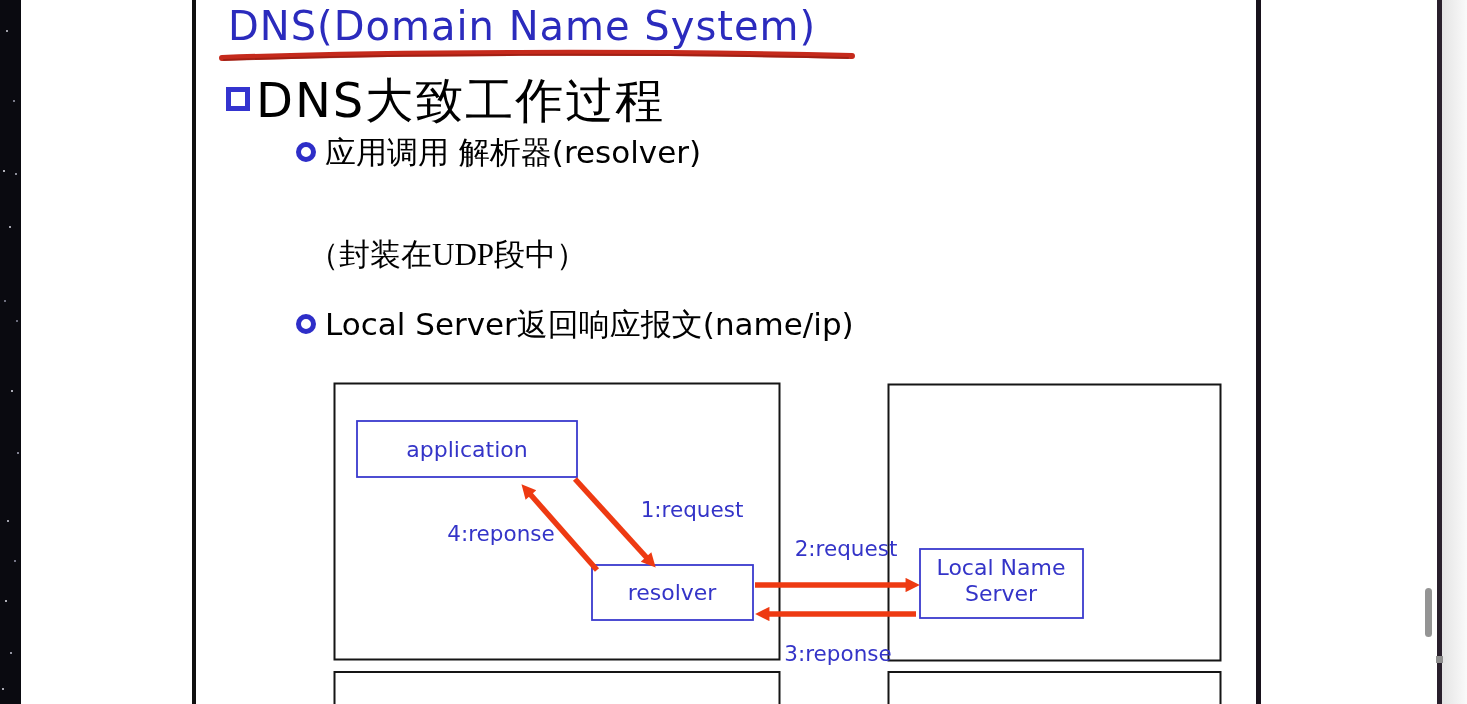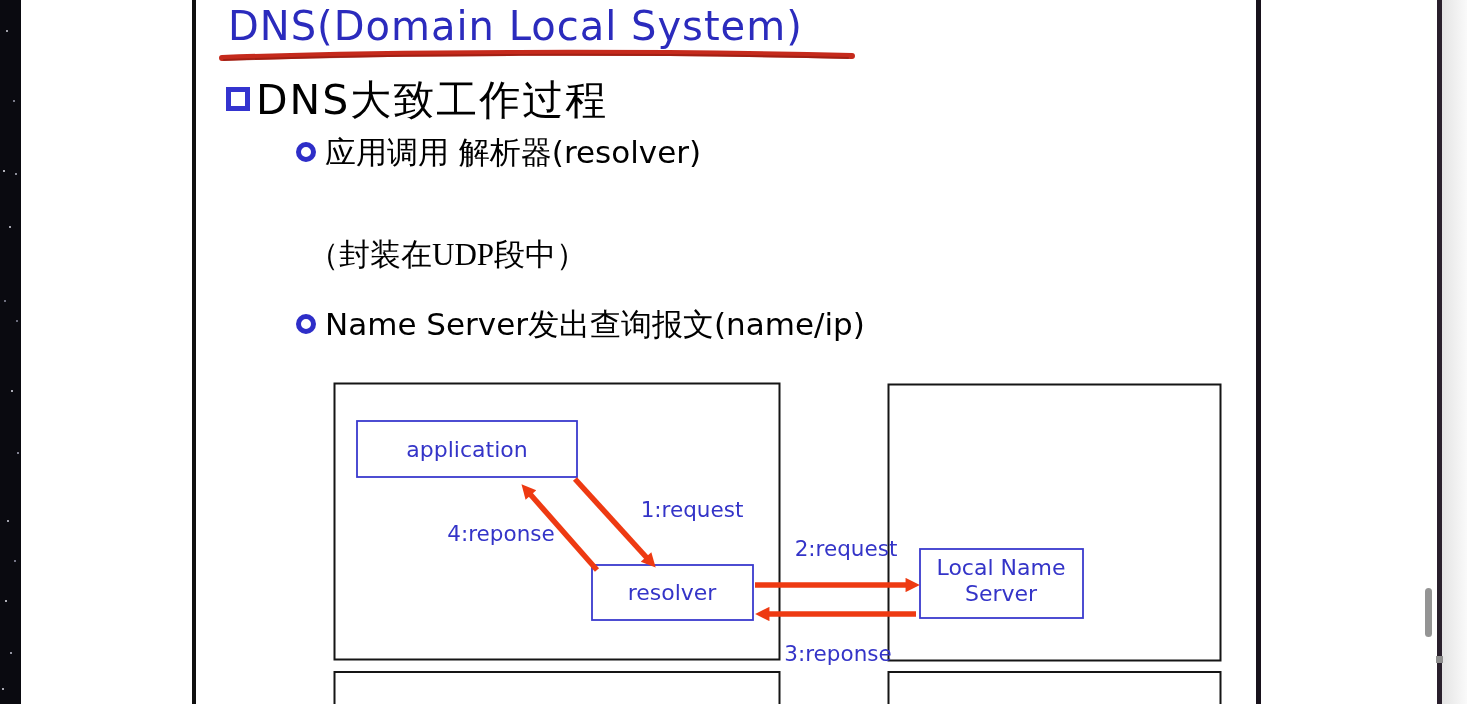--- a/index.html
+++ b/index.html
@@ -25,21 +25,21 @@
   .scroll-thumb{position:absolute;left:1425px;top:588px;width:7px;height:49px;border-radius:4px;background:#949494;}
   .edge-notch{position:absolute;left:1436px;top:656px;width:7px;height:7px;background:#8f8f8f;}
 
   
   .slide{position:absolute;left:196px;top:0;width:1060px;height:704px;background:#fff;}
   .slide-title{position:absolute;left:32px;top:2px;margin:0;font-size:40px;font-weight:normal;
     letter-spacing:1px;color:#2b2bbd;line-height:48px;white-space:nowrap;}
   .title-underline{position:absolute;left:22px;top:48px;}
   .heading-row{position:absolute;left:30px;top:78px;display:flex;align-items:flex-start;}
   .sq-bullet{width:24px;height:24px;border:5px solid #3434cf;box-sizing:border-box;margin:9px 6px 0 0;flex:none;background:#fff;}
-  .heading-text{font-size:41px;letter-spacing:2px;color:#000;line-height:44px;white-space:nowrap;}
+  .heading-text{font-size:48px;letter-spacing:2px;color:#000;line-height:44px;white-space:nowrap;}
   .b-row{position:absolute;display:flex;align-items:flex-start;color:#000;font-size:31px;line-height:36px;white-space:nowrap;justify-content:space-between;}
   .ring-bullet{width:20px;height:20px;border:5px solid #2e2ec8;box-sizing:border-box;border-radius:50%;
     margin:8px 9px 0 0;flex:none;background:#fff;}
   .row-0{left:100px;top:134px;}
   .row-1{left:100px;top:196px;}
   .row-2{left:112px;top:237px;font-family:Liberation Serif, serif;}
   .row-3{left:100px;top:306px;}
 
   
   .diagram{position:absolute;left:104px;top:375px;}
@@ -54,21 +54,21 @@
 <body>
 
 <div class="desktop-strip">
   <span class="stars"></span>
 </div>
 
 <div class="border-left"></div>
 
 <div class="slide">
 
-  <h1 class="slide-title">DNS(Domain Local System)</h1>
+  <h1 class="slide-title">DNS(Domain Name System)</h1>
 
   <svg class="title-underline" width="648" height="18" viewBox="0 0 648 18">
     <path d="M4,10 C160,4 430,3 634,8" stroke="#c52a1c" stroke-width="6" stroke-linecap="round" fill="none"></path>
     <path d="M6,12 C170,6 430,5 630,10" stroke="#8f1a10" stroke-width="2" stroke-linecap="round" fill="none" opacity="0.65"></path>
   </svg>
 
   <div class="heading-row">
     <span class="sq-bullet"></span>
     <span class="heading-text">DNS大致工作过程</span>
   </div>
@@ -78,21 +78,21 @@
     <span>应用调用 解析器(resolver)</span>
   </div>
 
 
   <div class="b-row row-2">
     <span>（封装在UDP段中）</span>
   </div>
 
   <div class="b-row row-3">
     <span class="ring-bullet"></span>
-    <span>Name Server发出查询报文(name/ip)</span>
+    <span>Local Server返回响应报文(name/ip)</span>
   </div>
 
   <svg class="diagram" width="960" height="329" viewBox="0 0 960 329">
     <defs>
       <marker id="ah" viewBox="0 0 10 10" refX="1" refY="5" markerWidth="3" markerHeight="2.6" orient="auto">
         <path d="M0,0 L10,5 L0,10 z" fill="#ee3a12"></path>
       </marker>
     </defs>
 
     <rect class="host" x="34.5" y="8.5" width="445" height="276"></rect>

